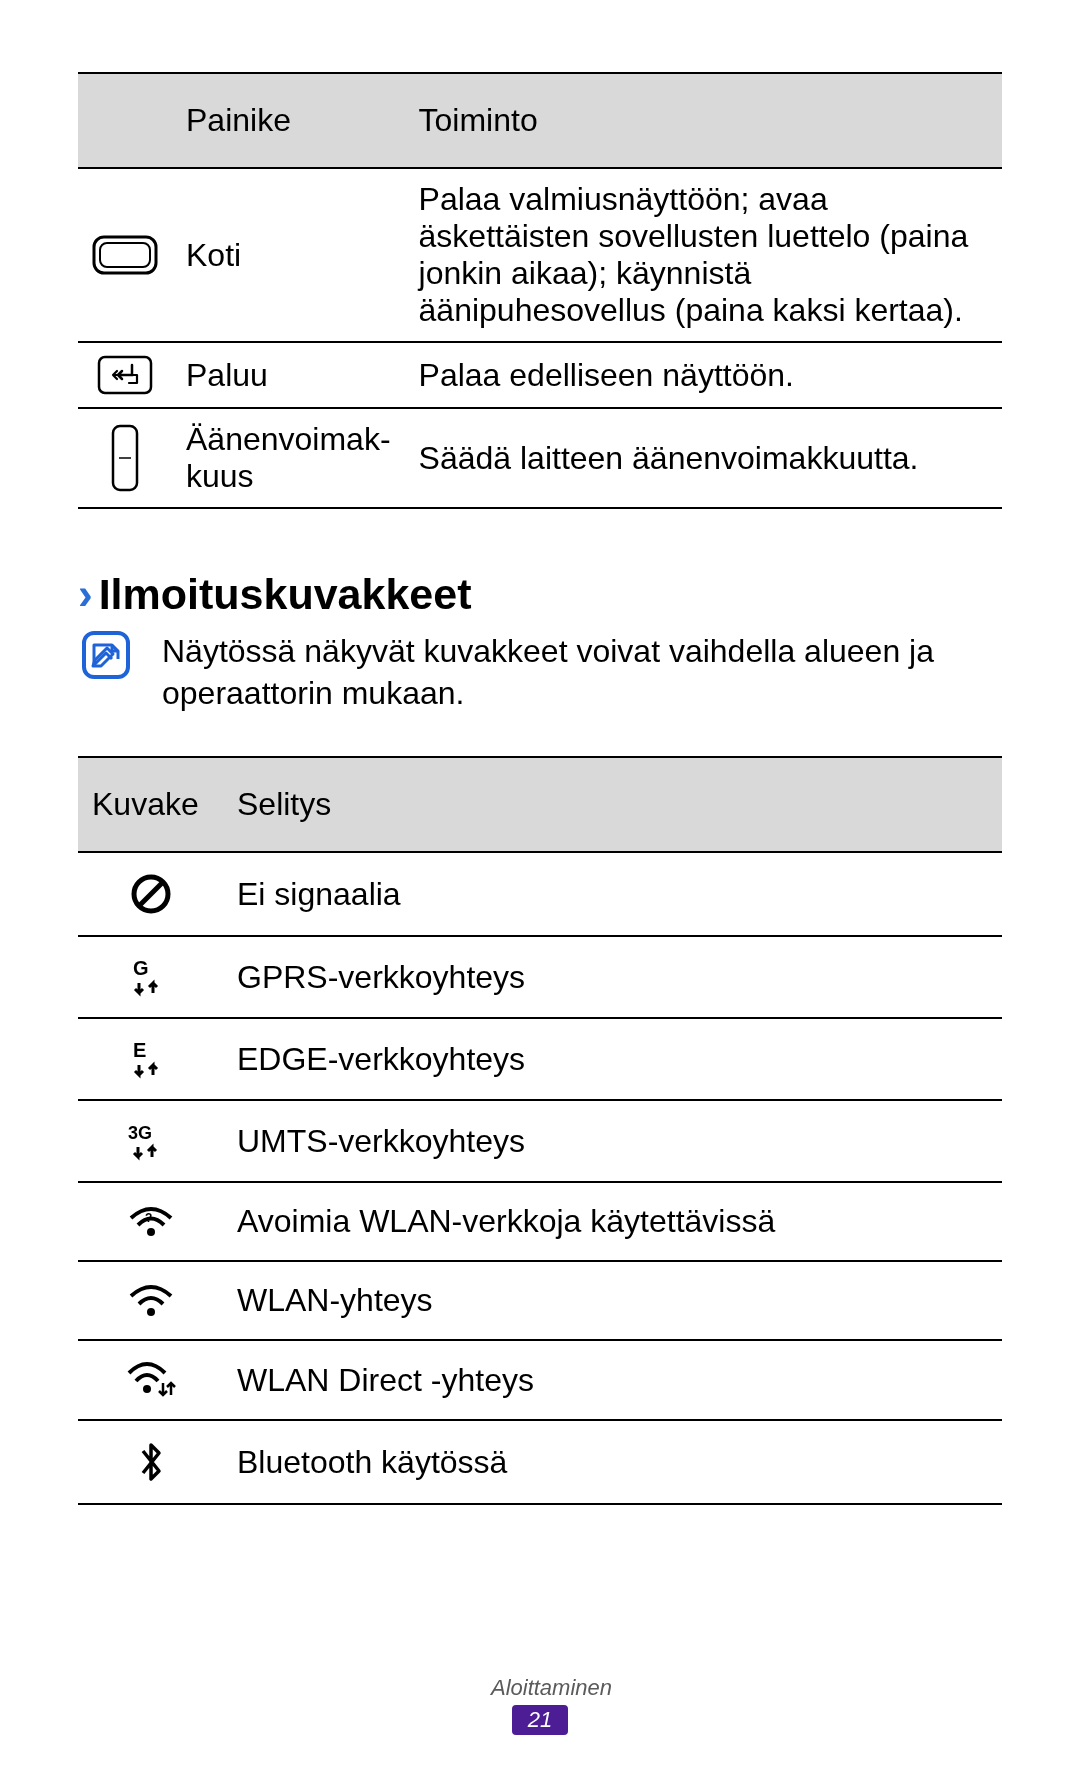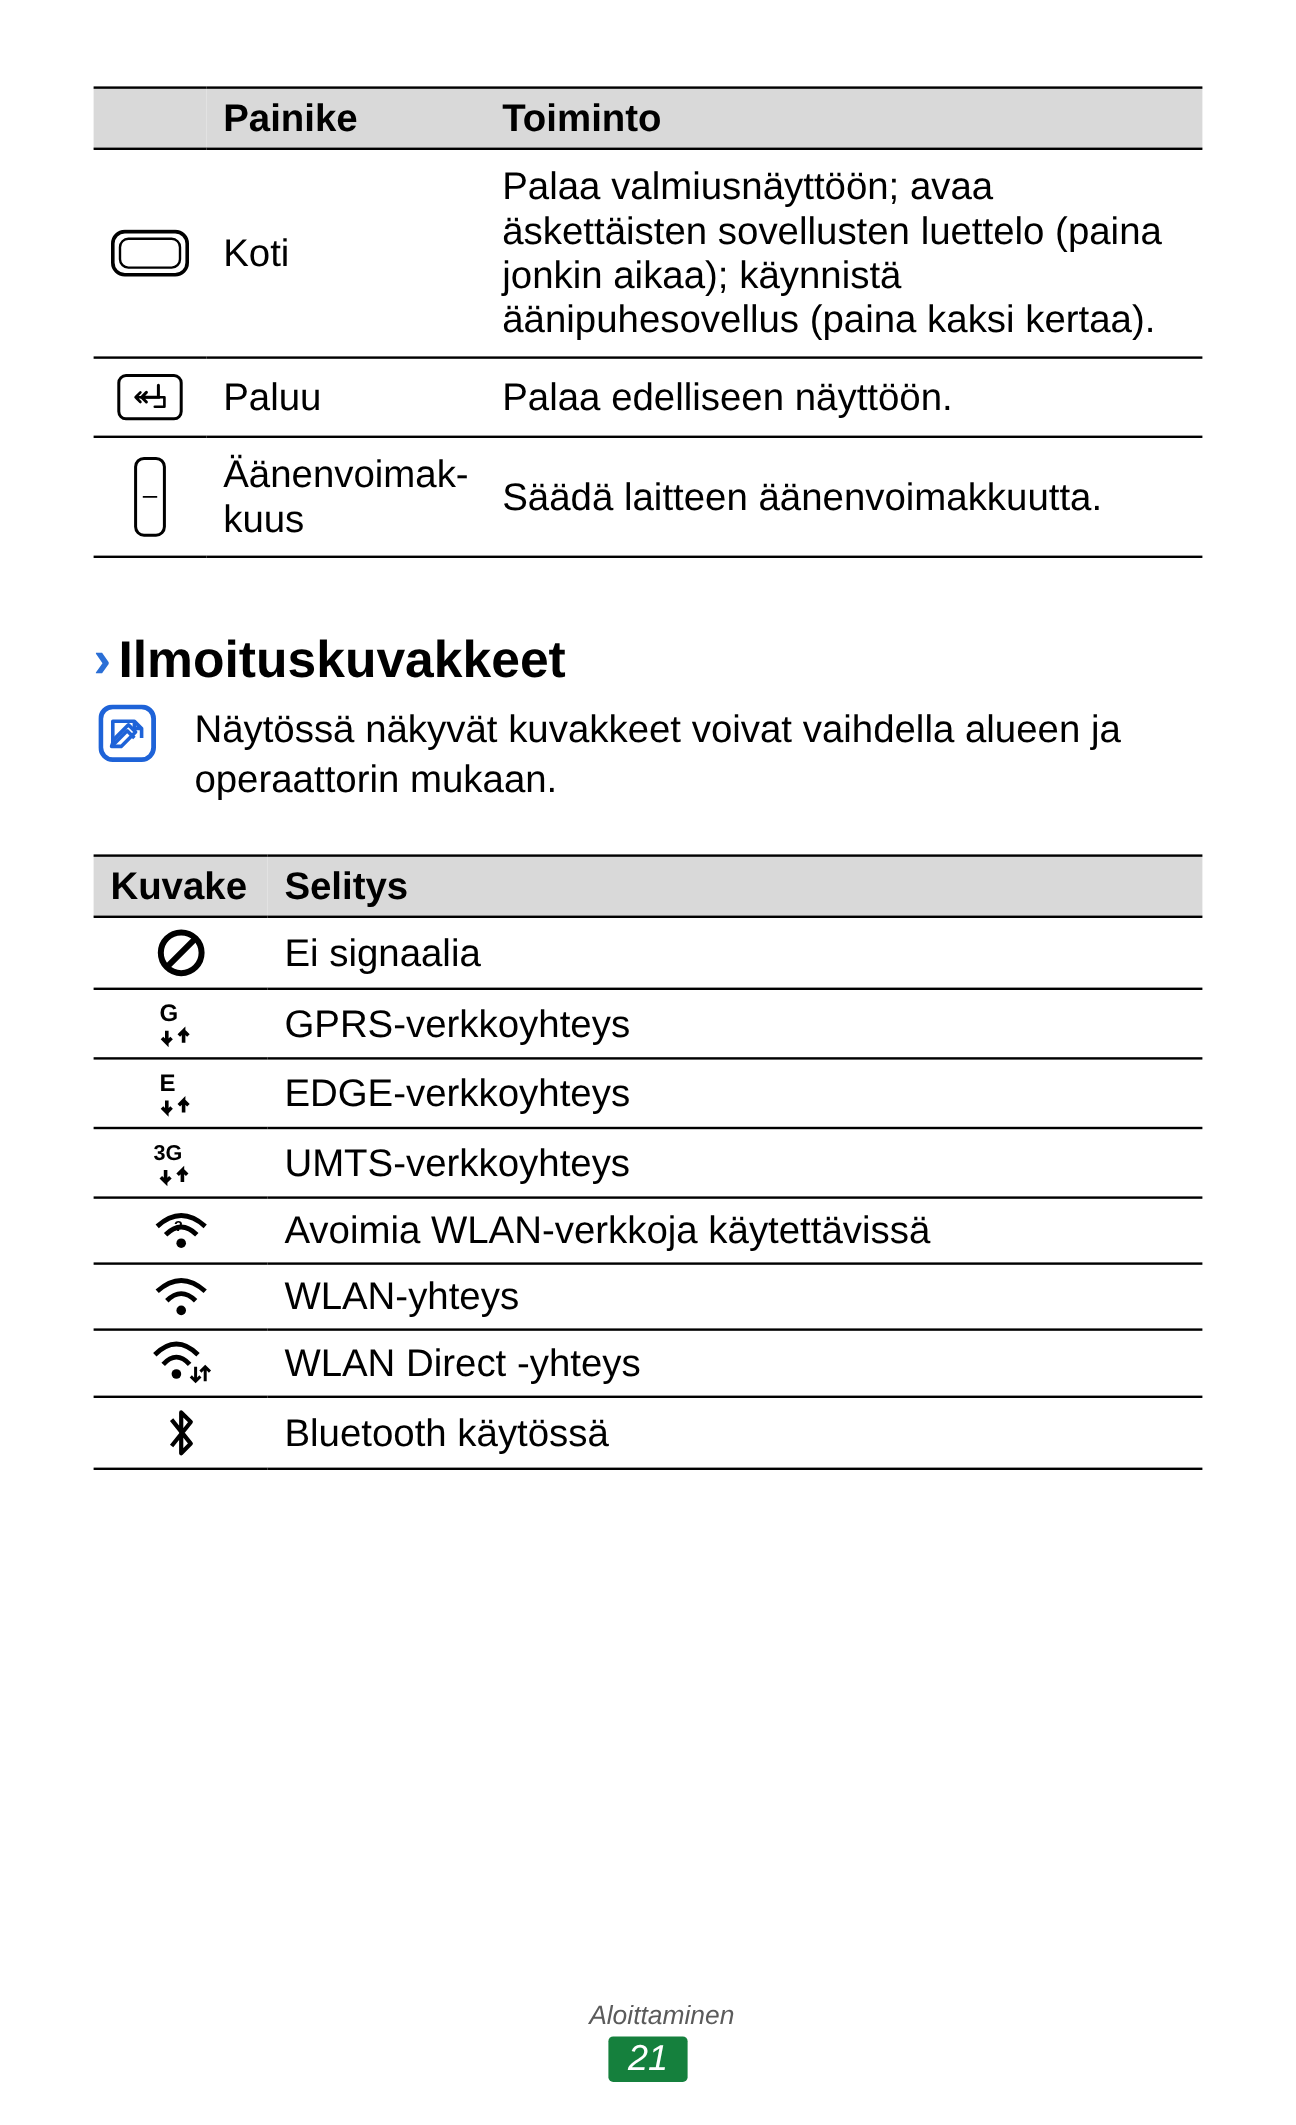--- a/index.html
+++ b/index.html
@@ -14,36 +14,36 @@
   .page {
     padding: 72px 78px 0 78px;
   }
   table {
     width: 100%;
     border-collapse: collapse;
     font-size: 32px;
   }
   .tbl1 th, .tbl2 th {
     background: #d9d9d9;
-    font-weight: 700;
+    font-weight: 400;
     text-align: left;
-    padding: 6px 14px;
+    padding: 28px 14px;
     border-top: 2px solid #000;
     border-bottom: 2px solid #000;
   }
   .tbl1 td {
     padding: 12px 14px;
     border-bottom: 2px solid #000;
     vertical-align: middle;
   }
   .tbl1 .col-icon { width: 80px; text-align: center; }
   .tbl1 .col-btn { width: 200px; }
   .tbl1 .col-func { }
   .tbl2 td {
-    padding: 8px 14px;
+    padding: 20px 14px;
     border-bottom: 2px solid #000;
     vertical-align: middle;
   }
   .tbl2 .col-icon { width: 145px; text-align: left; }
   .section-head {
     margin-top: 60px;
     display: flex;
     align-items: center;
     gap: 6px;
   }
@@ -79,23 +79,23 @@
   }
   .footer-title {
     font-style: italic;
     font-size: 22px;
     color: #5b5b5b;
     margin-bottom: 4px;
     padding-left: 23px;
   }
   .page-badge {
     display: inline-block;
-    background: #15803d;
+    background: #4c1d95;
     color: #fff;
-    font-size: 30px;
+    font-size: 22px;
     font-style: italic;
     padding: 2px 16px;
     border-radius: 4px;
   }
   svg { display: block; margin: 0 auto; }
 </style>
 </head>
 <body>
 
 <div class="page">

